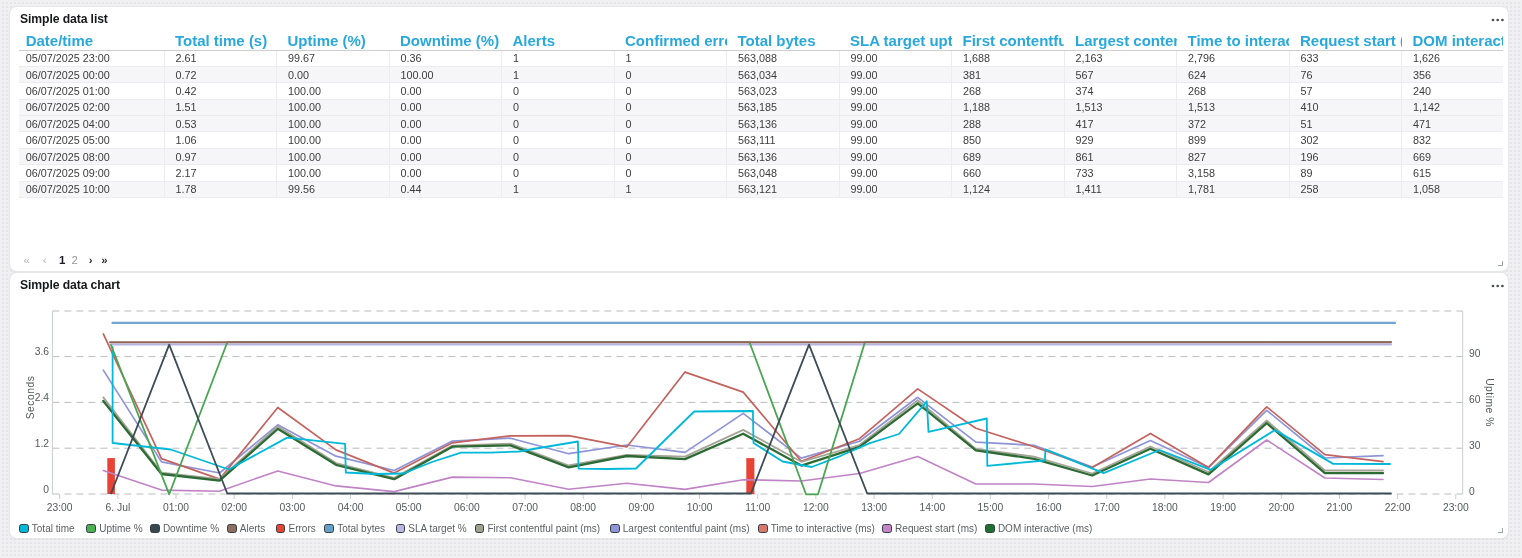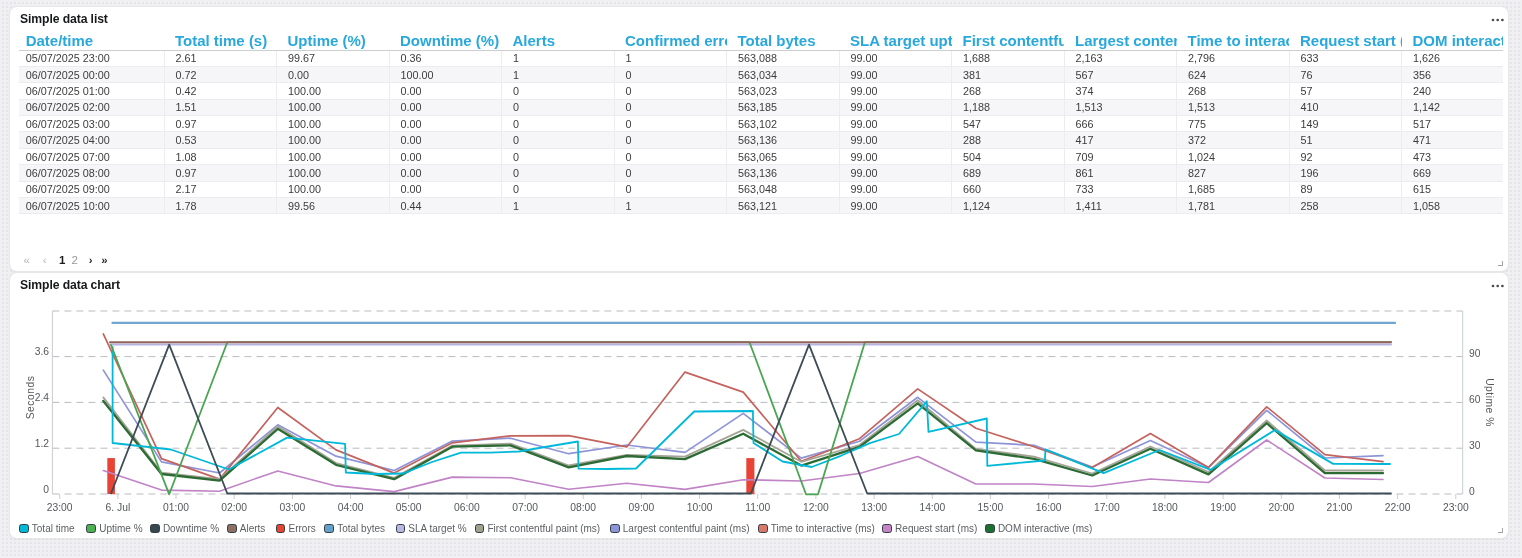--- a/index.html
+++ b/index.html
@@ -155,64 +155,49 @@
             <td>0</td>
             <td>0</td>
             <td>563,185</td>
             <td>99.00</td>
             <td>1,188</td>
             <td>1,513</td>
             <td>1,513</td>
             <td>410</td>
             <td>1,142</td>
           </tr>
-          <tr>
-            <td>06/07/2025 03:00</td>
-            <td>0.97</td>
-            <td>100.00</td>
-            <td>0.00</td>
-            <td>0</td>
-            <td>0</td>
-            <td>563,102</td>
-            <td>99.00</td>
-            <td>547</td>
-            <td>666</td>
-            <td>775</td>
-            <td>149</td>
-            <td>517</td>
-          </tr>
           <tr class="alt">
             <td>06/07/2025 04:00</td>
             <td>0.53</td>
             <td>100.00</td>
             <td>0.00</td>
             <td>0</td>
             <td>0</td>
             <td>563,136</td>
             <td>99.00</td>
             <td>288</td>
             <td>417</td>
             <td>372</td>
             <td>51</td>
             <td>471</td>
           </tr>
           <tr>
-            <td>06/07/2025 07:00</td>
-            <td>1.08</td>
-            <td>100.00</td>
-            <td>0.00</td>
-            <td>0</td>
-            <td>0</td>
-            <td>563,065</td>
-            <td>99.00</td>
-            <td>504</td>
-            <td>709</td>
-            <td>1,024</td>
-            <td>92</td>
-            <td>473</td>
+            <td>06/07/2025 05:00</td>
+            <td>1.06</td>
+            <td>100.00</td>
+            <td>0.00</td>
+            <td>0</td>
+            <td>0</td>
+            <td>563,111</td>
+            <td>99.00</td>
+            <td>850</td>
+            <td>929</td>
+            <td>899</td>
+            <td>302</td>
+            <td>832</td>
           </tr>
           <tr class="alt">
             <td>06/07/2025 08:00</td>
             <td>0.97</td>
             <td>100.00</td>
             <td>0.00</td>
             <td>0</td>
             <td>0</td>
             <td>563,136</td>
             <td>99.00</td>
@@ -226,21 +211,21 @@
             <td>06/07/2025 09:00</td>
             <td>2.17</td>
             <td>100.00</td>
             <td>0.00</td>
             <td>0</td>
             <td>0</td>
             <td>563,048</td>
             <td>99.00</td>
             <td>660</td>
             <td>733</td>
-            <td>1,685</td>
+            <td>3,158</td>
             <td>89</td>
             <td>615</td>
           </tr>
           <tr class="alt">
             <td>06/07/2025 10:00</td>
             <td>1.78</td>
             <td>99.56</td>
             <td>0.44</td>
             <td>1</td>
             <td>1</td>

